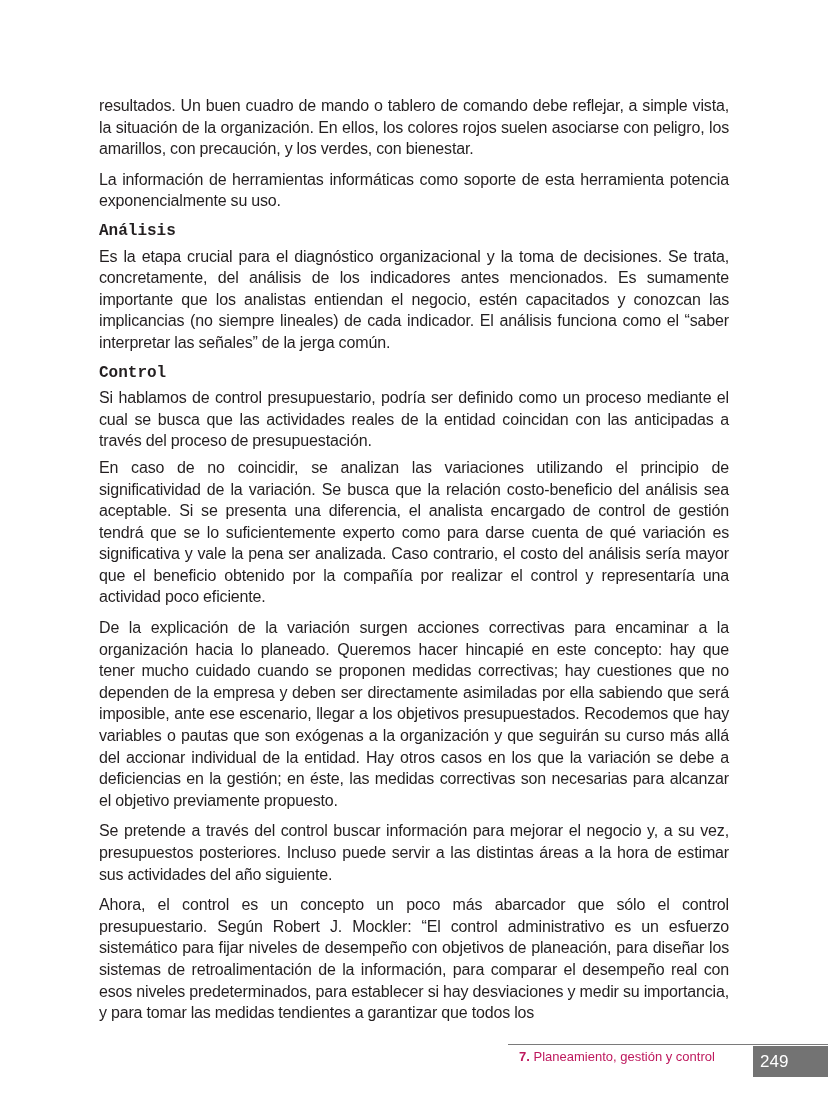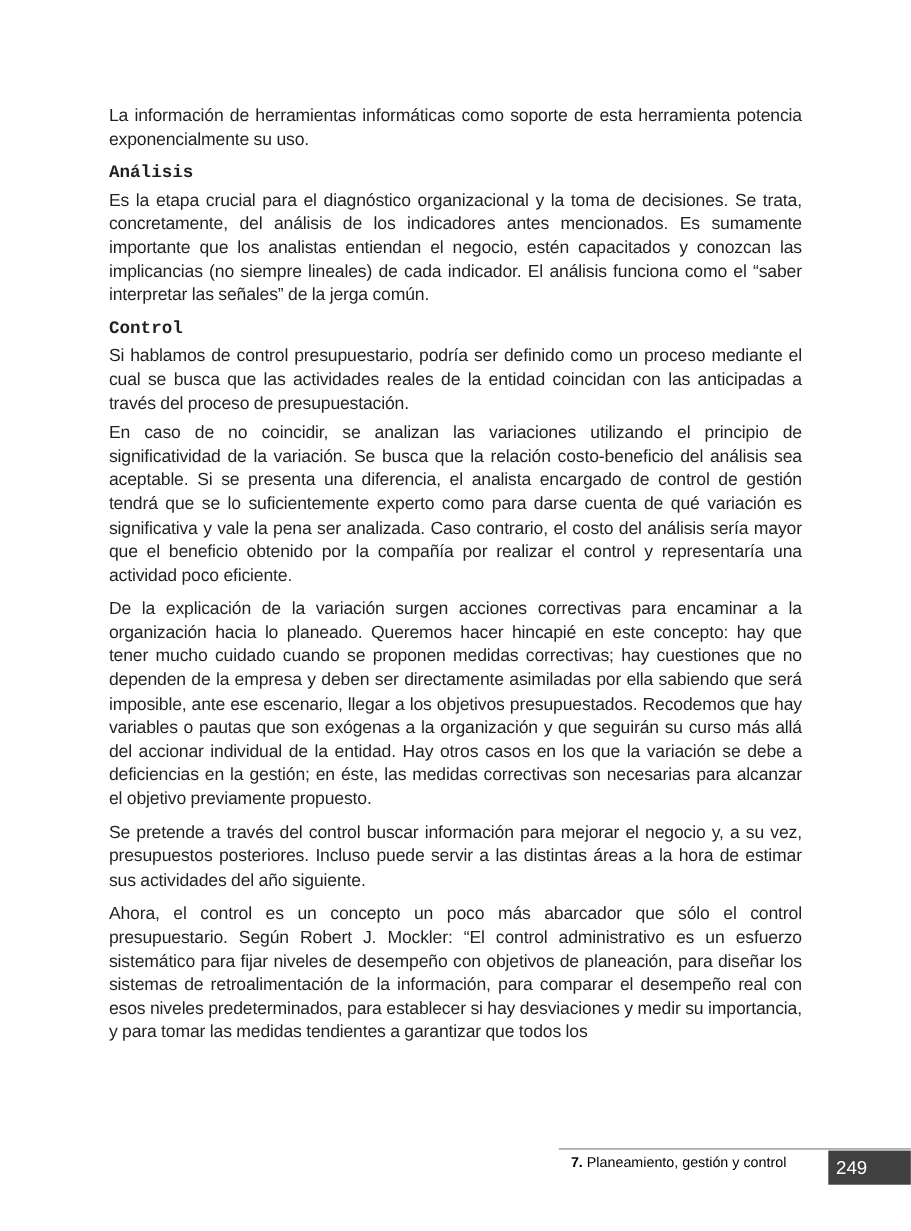--- a/index.html
+++ b/index.html
@@ -46,46 +46,47 @@
       width: 320px;
       height: 1px;
       background: #7a7a7a;
     }
     .footer-text {
       position: absolute;
       left: 519px;
       top: 1049px;
       font-size: 13px;
       line-height: 16px;
-      color: #000000;
+      color: #be185d;
     }
     .footer-text .chap-num {
       font-weight: bold;
     }
     .page-box {
       position: absolute;
       left: 753px;
       top: 1046px;
       width: 75px;
       height: 31px;
-      background: #404040;
+      background: #737373;
     }
     .page-num {
       position: absolute;
       left: 7px;
       top: 6px;
       font-size: 17px;
       line-height: 20px;
       color: #ffffff;
     }
   </style>
 </head>
 <body>
 
 <div class="content">
+  <p class="para">resultados. Un buen cuadro de mando o tablero de comando debe reflejar, a simple vista, la situación de la organización. En ellos, los colores rojos suelen asociarse con peligro, los amarillos, con precaución, y los verdes, con bienestar.</p>
   <p class="para">La información de herramientas informáticas como soporte de esta herramienta potencia exponencialmente su uso.</p>
   <h3 class="heading">Análisis</h3>
   <p class="para">Es la etapa crucial para el diagnóstico organizacional y la toma de decisiones. Se trata, concretamente, del análisis de los indicadores antes mencionados. Es sumamente importante que los analistas entiendan el negocio, estén capacitados y conozcan las implicancias (no siempre lineales) de cada indicador. El análisis funciona como el “saber interpretar las señales” de la jerga común.</p>
   <h3 class="heading">Control</h3>
   <p class="para tight">Si hablamos de control presupuestario, podría ser definido como un proceso mediante el cual se busca que las actividades reales de la entidad coincidan con las anticipadas a través del proceso de presupuestación.</p>
   <p class="para">En caso de no coincidir, se analizan las variaciones utilizando el principio de significatividad de la variación. Se busca que la relación costo-beneficio del análisis sea aceptable. Si se presenta una diferencia, el analista encargado de control de gestión tendrá que se lo suficientemente experto como para darse cuenta de qué variación es significativa y vale la pena ser analizada. Caso contrario, el costo del análisis sería mayor que el beneficio obtenido por la compañía por realizar el control y representaría una actividad poco eficiente.</p>
   <p class="para">De la explicación de la variación surgen acciones correctivas para encaminar a la organización hacia lo planeado. Queremos hacer hincapié en este concepto: hay que tener mucho cuidado cuando se proponen medidas correctivas; hay cuestiones que no dependen de la empresa y deben ser directamente asimiladas por ella sabiendo que será imposible, ante ese escenario, llegar a los objetivos presupuestados. Recodemos que hay variables o pautas que son exógenas a la organización y que seguirán su curso más allá del accionar individual de la entidad. Hay otros casos en los que la variación se debe a deficiencias en la gestión; en éste, las medidas correctivas son necesarias para alcanzar el objetivo previamente propuesto.</p>
   <p class="para">Se pretende a través del control buscar información para mejorar el negocio y, a su vez, presupuestos posteriores. Incluso puede servir a las distintas áreas a la hora de estimar sus actividades del año siguiente.</p>
   <p class="para">Ahora, el control es un concepto un poco más abarcador que sólo el control presupuestario. Según Robert J. Mockler: “El control administrativo es un esfuerzo sistemático para fijar niveles de desempeño con objetivos de planeación, para diseñar los sistemas de retroalimentación de la información, para comparar el desempeño real con esos niveles predeterminados, para establecer si hay desviaciones y medir su importancia, y para tomar las medidas tendientes a garantizar que todos los</p>
 </div>

